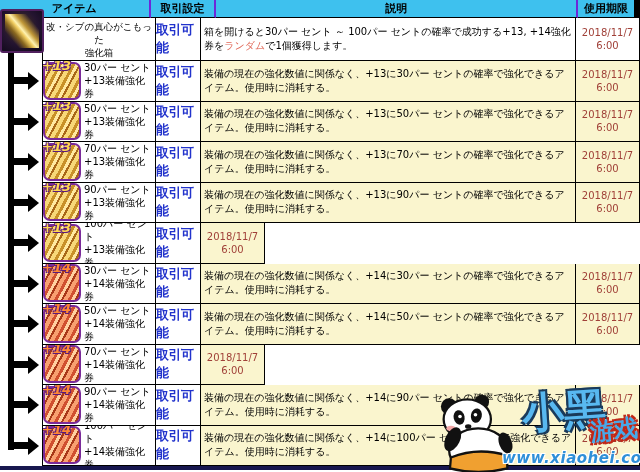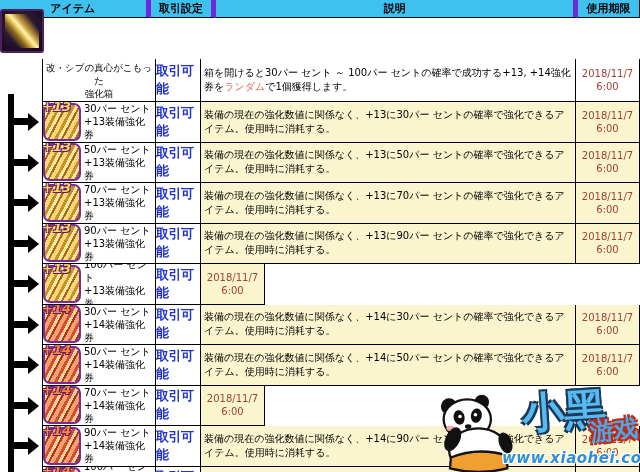--- a/index.html
+++ b/index.html
@@ -4,28 +4,28 @@
 <style>
   * { box-sizing: border-box; margin: 0; padding: 0; }
   html,body { width:640px; height:472px; }
   body { font-family:"DejaVu Sans", sans-serif; background:#fff; overflow:hidden; }
   .stage { position:relative; width:640px; height:472px; background:#fff; color:#000; }
 
   
   .thead { display:flex; height:18px; background:#3EC1EE; }
   .hcell { display:flex; align-items:center; justify-content:center;
            font-weight:bold; font-size:11px; color:#000;
-           border-right:5px solid #6d28d9; border-bottom:1px solid #000; height:18px; }
+           border-right:2px solid #6d28d9; border-bottom:1px solid #000; height:18px; }
   .h-item { width:156px; } .h-trade { width:68px; }
-  .h-desc { width:375px; } .h-date { width:64px; border-right:1px solid #000000; }
+  .h-desc { width:375px; } .h-date { width:64px; border-right:6px solid #000000; }
 
   
   .tbody { height:448px; display:flex; flex-direction:column; }
   .row { display:flex; height:40.5px; flex:0 0 auto; }
-  .row.first { height:43px;margin-top:41px; }
+  .row.first { height:43px; }
   .cell { position:relative; border-right:1px solid #000; border-bottom:1px solid #000; overflow:hidden; }
   .gutter { width:42px; border:none; background:#fff; position:relative; }
   .item  { width:114px; background:#fff; border-left:1px solid #000;
            display:flex; align-items:center; }
   .item.center { justify-content:center; text-align:center; }
   .trade { width:45px;  background:#fff; display:flex; align-items:center; justify-content:center;
            color:#2233CC; font-weight:bold; font-size:13px; letter-spacing:-0.5px; }
   .desc  { width:375px; background:#FAF5CE; display:flex; align-items:center;
            padding:1px 3px; font-size:10px; line-height:14px; word-break:break-all; }
   .date  { width:64px;  background:#FAF5CE; display:flex; align-items:center; justify-content:center;

